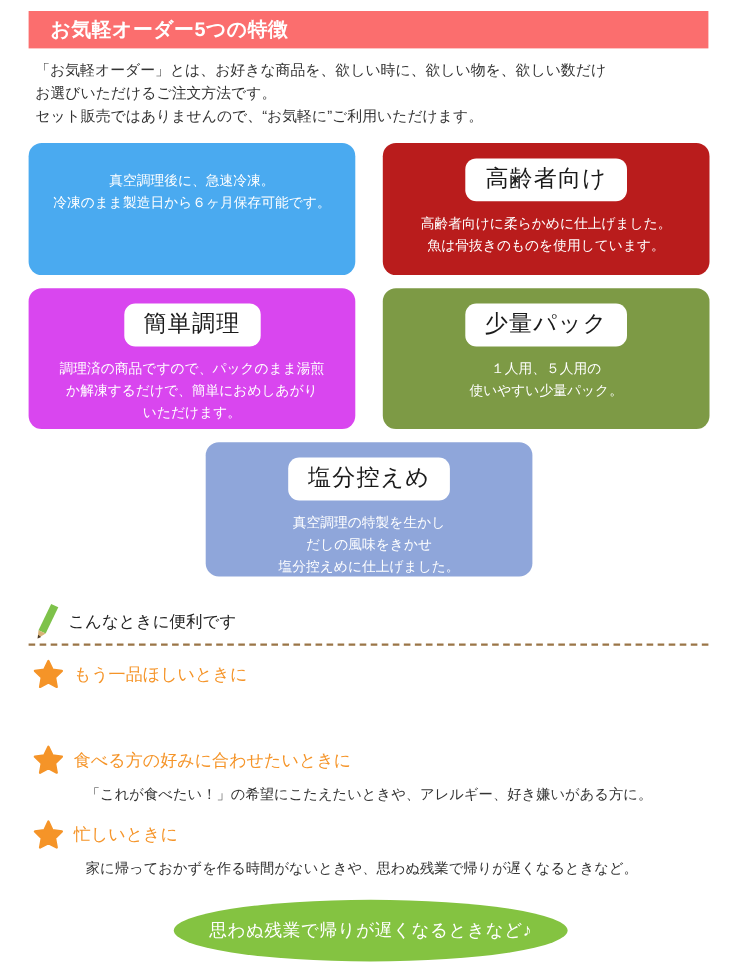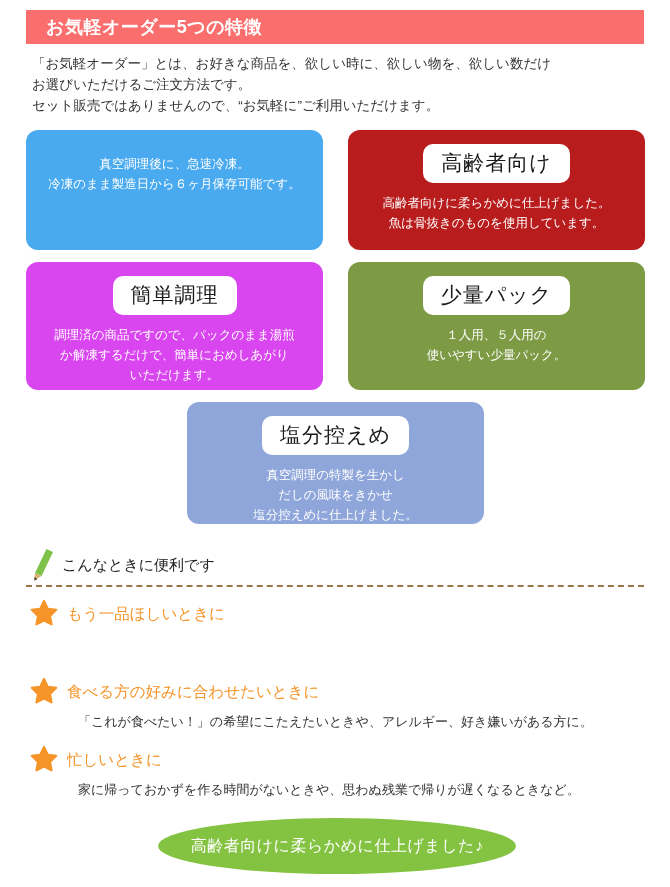--- a/index.html
+++ b/index.html
@@ -248,14 +248,14 @@
   <div class="bullet-head">
     <svg class="star-icon" viewBox="0 0 24 24">
       <path d="M12 1.6l3.2 6.7 7.3 1-5.3 5.2 1.3 7.3L12 18.4 5.5 21.8l1.3-7.3L1.5 9.3l7.3-1z" fill="#f59428" stroke="#f59428" stroke-width="1.8" stroke-linejoin="round"></path>
     </svg>
     <span class="bullet-title">忙しいときに</span>
   </div>
   <div class="bullet-body">家に帰っておかずを作る時間がないときや、思わぬ残業で帰りが遅くなるときなど。</div>
 </div>
 
 <div class="footer-oval">
-  <span class="footer-oval-label">高齢者向けに柔らかめに仕上げました♪</span>
+  <span class="footer-oval-label">思わぬ残業で帰りが遅くなるときなど♪</span>
 </div>
 
 </body></html>

